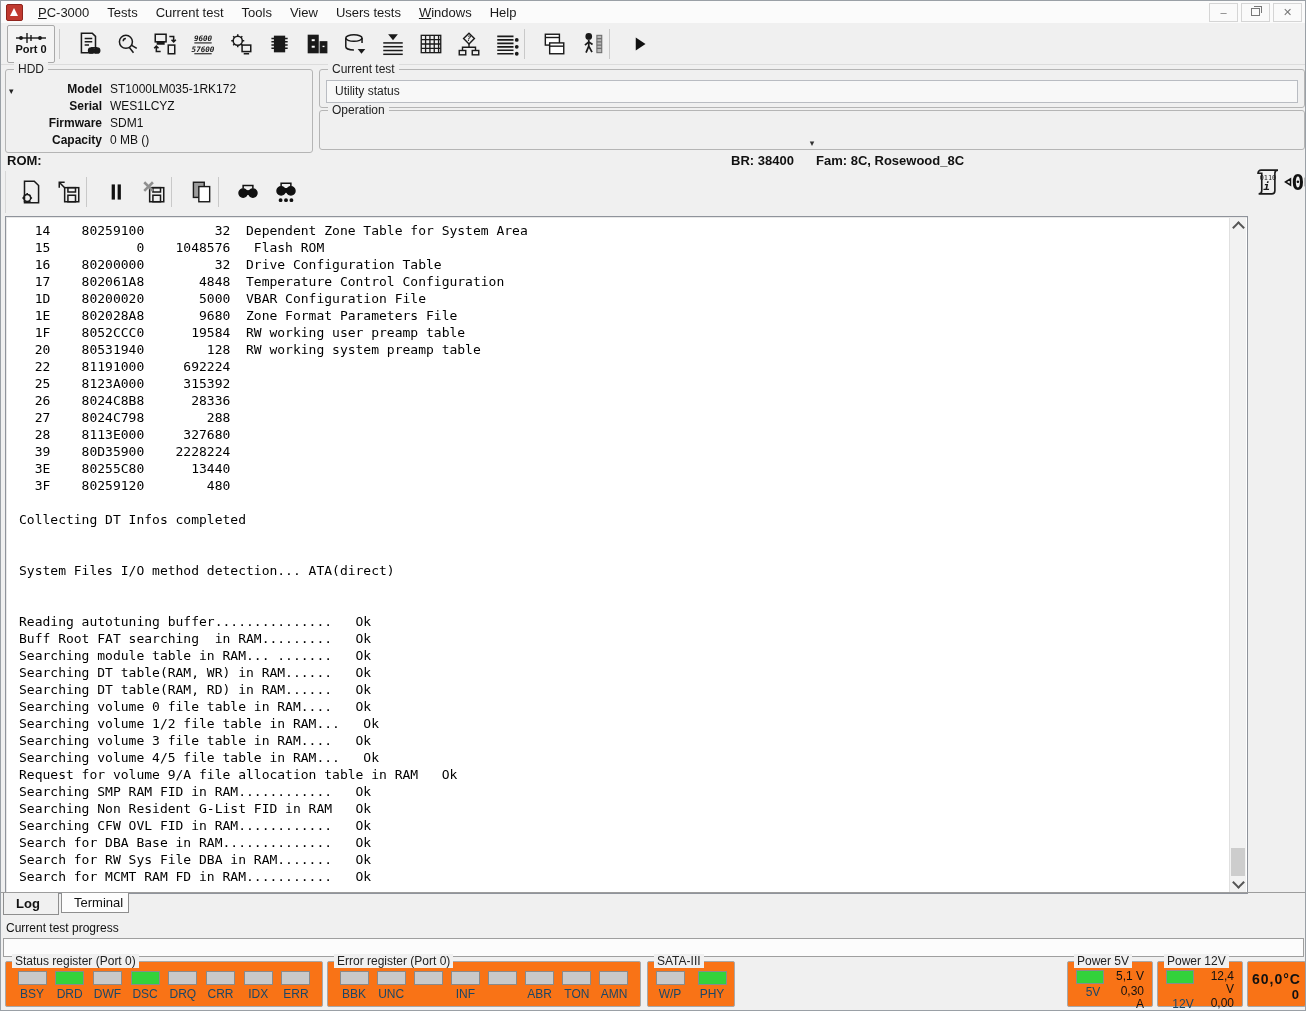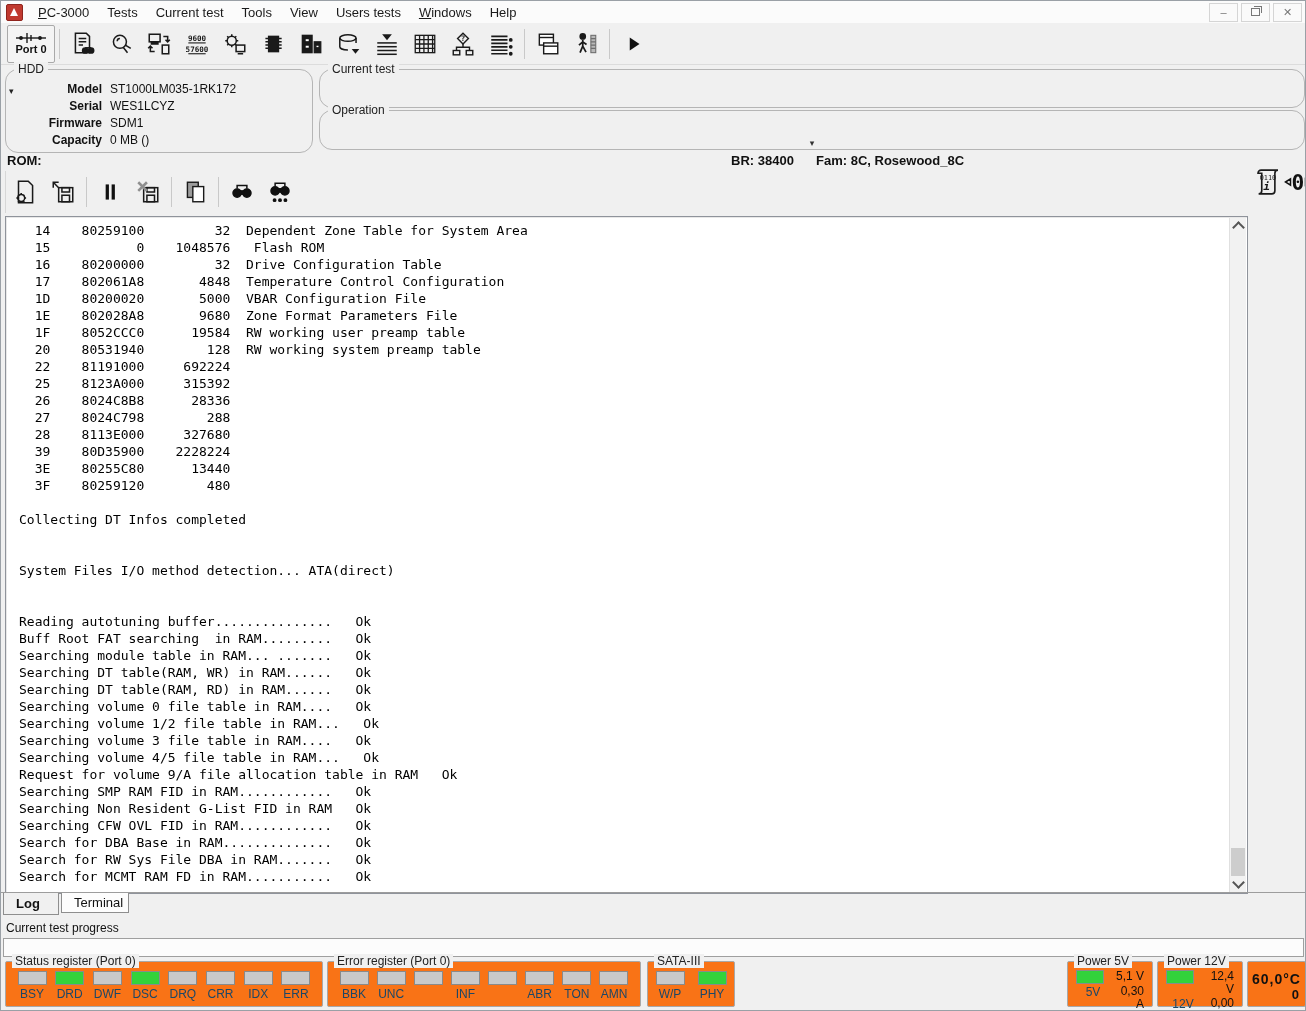--- a/index.html
+++ b/index.html
@@ -16,29 +16,29 @@
   .menu-item{padding:2px 9px;font-size:13px;color:#1a1a1a;cursor:default;display:inline-block;}
   .menu-item.ak::first-letter{text-decoration:underline;}
   #win-controls{margin-left:auto;display:flex;gap:3px;padding-right:5px;}
   .wc{width:27px;height:17px;border:1px solid #d5d5d5;background:#fafafa;color:#777;
       display:flex;align-items:center;justify-content:center;font-size:11px;line-height:1;}
   .wc .sq{width:7px;height:6px;border:1px solid #777;position:relative;background:#fafafa;}
   .wc .sq::before{content:"";position:absolute;left:2px;top:-3px;width:7px;height:6px;border:1px solid #777;border-bottom:none;border-left:none;}
   
   #toolbar{position:absolute;left:0;top:22px;width:1306px;height:41px;background:#f0f0f0;
            border-bottom:1px solid #dcdcdc;display:flex;align-items:center;}
-  .tbtn{height:36px;min-width:38px;display:flex;align-items:center;justify-content:center;flex:0 0 auto;}
+  .tbtn{height:36px;min-width:38px;display:flex;align-items:center;justify-content:flex-end;flex:0 0 auto;font-style:italic;}
   .vsep{width:1px;height:30px;background:#c9c9c9;margin:0 4px;flex:0 0 auto;}
   #port-btn{width:46px;height:36px;border:1px solid #a9a9a9;border-radius:2px;background:#f4f4f4;
             display:flex;flex-direction:column;align-items:center;justify-content:center;margin-left:6px;}
   #port-btn b{font-size:11px;line-height:11px;}
   svg.ico{display:block;}
   svg.ico text{font-family:"DejaVu Sans Mono",monospace;}
   
-  .gbox{position:absolute;border:1px solid #b5b5b5;border-radius:13px;}
+  .gbox{position:absolute;border:1px solid #b5b5b5;border-radius:3px;}
   .gbox>.legend{position:absolute;top:-8px;left:8px;background:#f0f0f0;padding:0 4px;font-size:12px;color:#222;}
   #hdd-box{left:4px;top:68px;width:306px;height:82px;}
   .hdd-row{display:flex;line-height:17px;}
   .hdd-row .lab{width:96px;text-align:right;font-weight:bold;padding-right:8px;}
   #hdd-caret{position:absolute;left:3px;top:16px;font-size:9px;color:#222;font-family:"DejaVu Sans",sans-serif;}
   #hdd-fields{padding-top:11px;}
   #ct-box{left:318px;top:68px;width:984px;height:37px;}
   #utility-field{position:absolute;left:6px;top:10px;right:6px;height:21px;border:1px solid #b9bcc2;
                  background:#f8f8f8;line-height:21px;padding-left:8px;font-size:12px;color:#222;}
   #op-box{left:318px;top:109px;width:984px;height:38px;}
@@ -267,20 +267,21 @@
         </div>
       <div class="hdd-row">
           <span class="lab">Capacity</span>
           <span>0 MB ()</span>
         </div>
     </div>
   </div>
 
   <div class="gbox" id="ct-box">
     <span class="legend">Current test</span>
+    <div id="utility-field">Utility status</div>
   </div>
   <div class="gbox" id="op-box">
     <span class="legend">Operation</span>
     <span id="op-caret">▾</span>
   </div>
 
   <div id="rom-row">
     <span id="rom-label">ROM:</span>
     <span id="br-label">BR: 38400</span>
     <span id="fam-label">Fam: 8C, Rosewood_8C</span>

